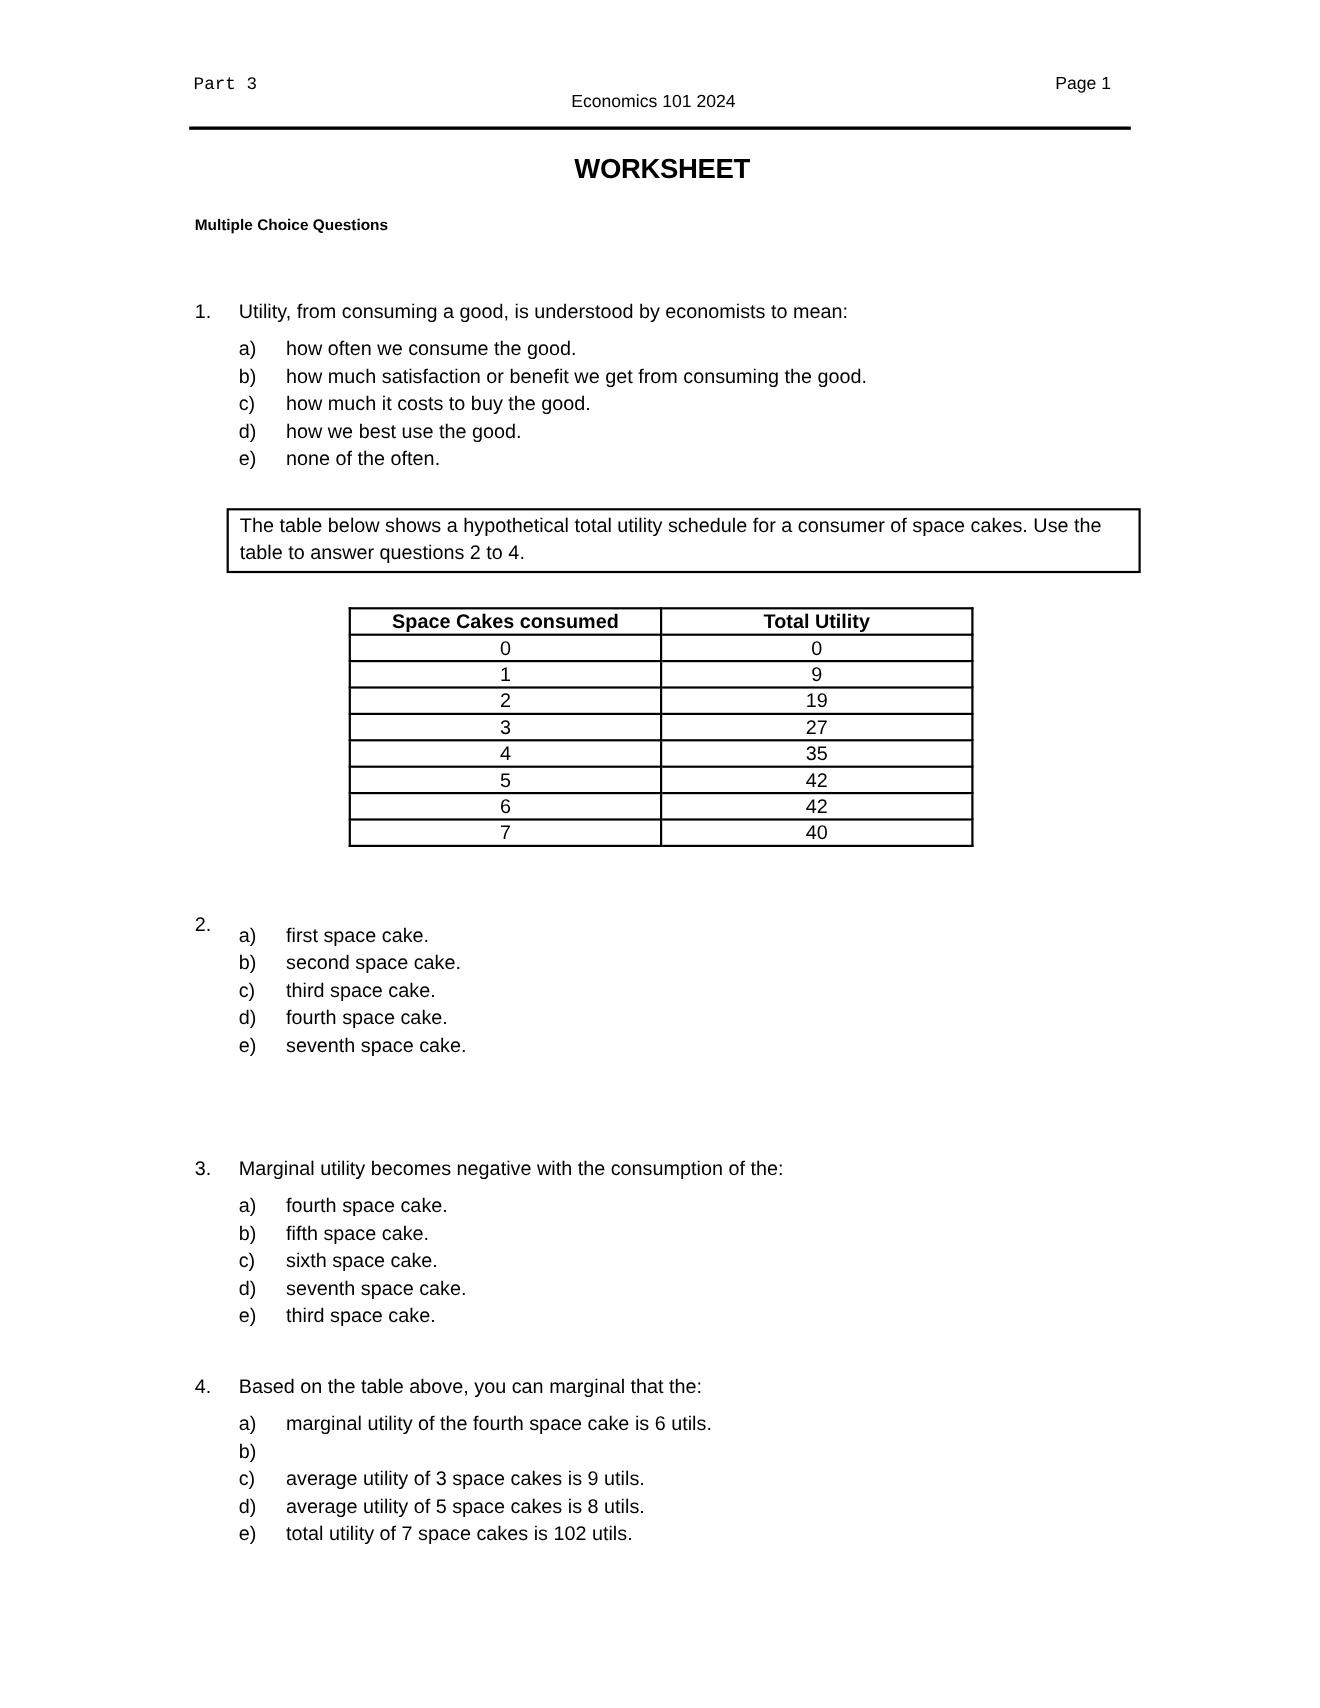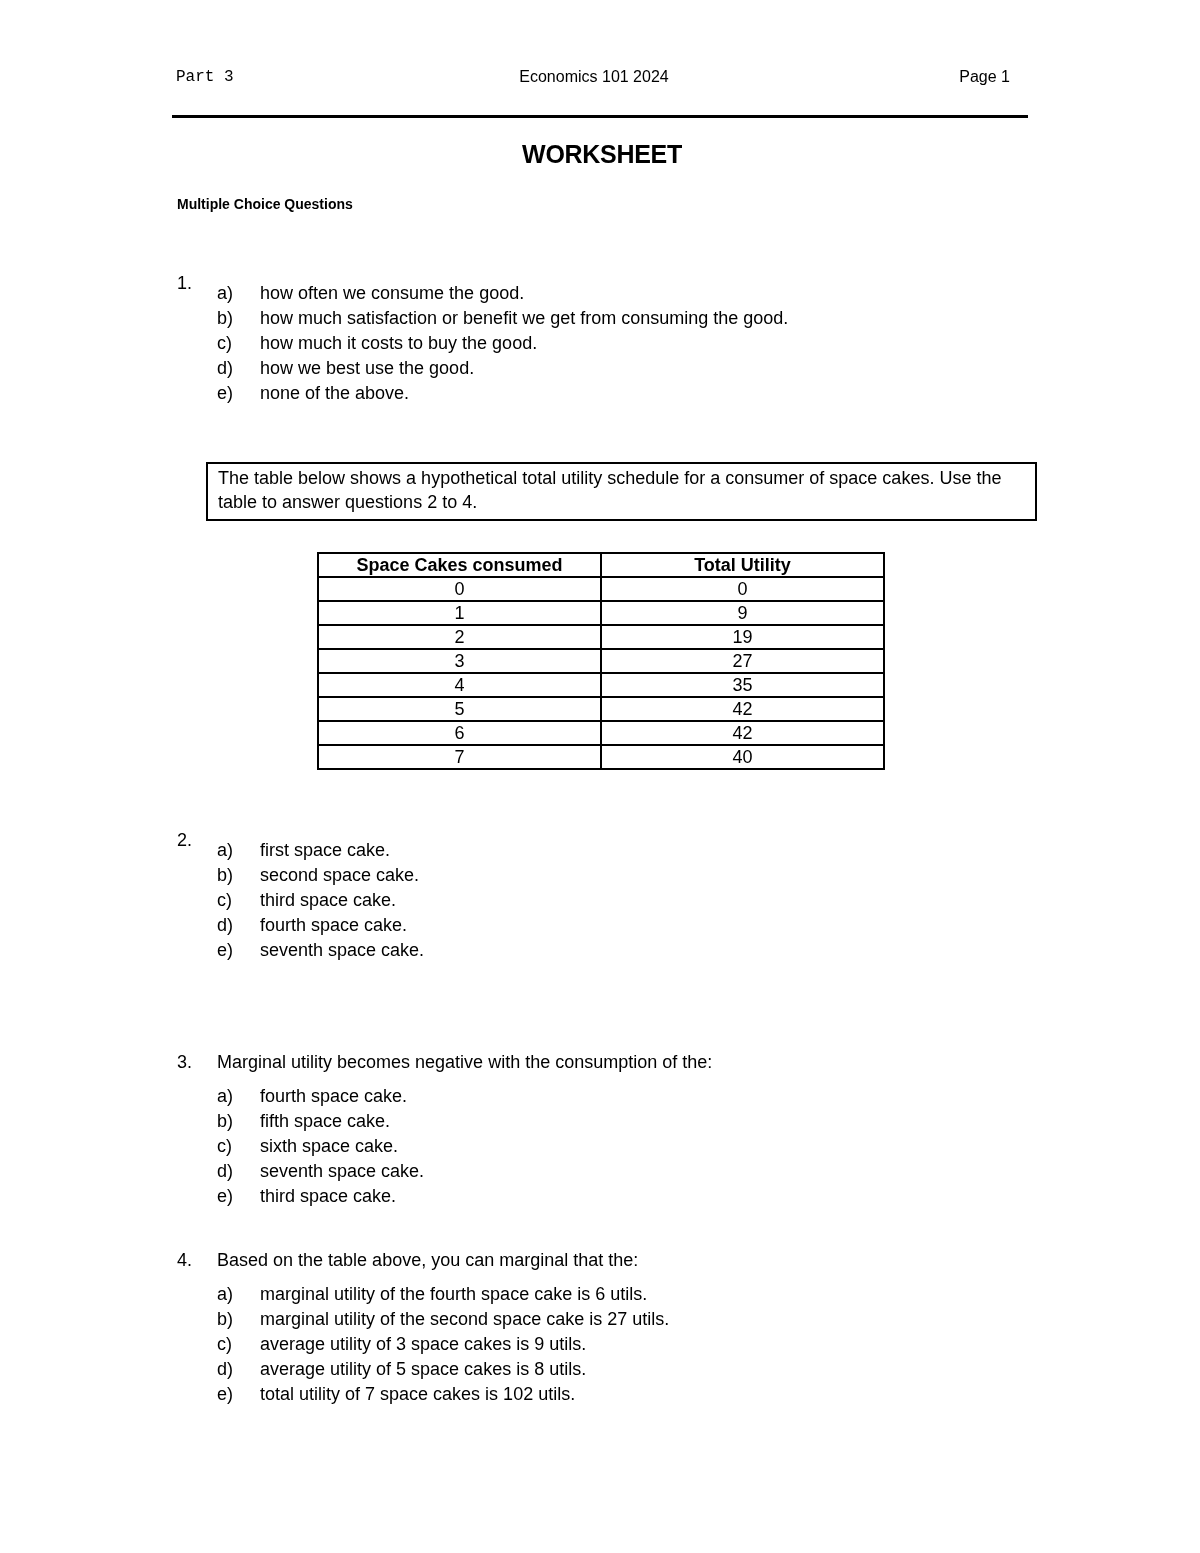--- a/index.html
+++ b/index.html
@@ -5,21 +5,21 @@
     html, body { margin: 0; padding: 0; background: #ffffff; }
     body {
       width: 1200px; height: 1553px; position: relative; overflow: hidden;
       font-family: "Liberation Sans", sans-serif; color: #000;
     }
     .page-header {
       position: absolute; left: 174px; top: 68px; width: 840px; height: 24px;
       font-size: 16px;
     }
     .hdr-left { position: absolute; left: 2px; top: 0; font-family: Liberation Mono, monospace; }
-    .hdr-center { position: absolute; left: 0; right: 0; top: 0; text-align: center; }
+    .hdr-center { position: absolute; left: 0; right: 0; top: 16px; text-align: center; }
     .hdr-right { position: absolute; right: 4px; top: 0; }
     .header-rule {
       position: absolute; left: 172px; top: 115px; width: 856px; height: 3px; background: #000;
     }
     .title {
       position: absolute; left: 174px; top: 140px; width: 856px; text-align: center;
       font-size: 25px; font-weight: bold; letter-spacing: -0.3px;
     }
     .section-heading {
       position: absolute; left: 177px; top: 196px; font-size: 14px; font-weight: bold;
@@ -56,27 +56,28 @@
   <span class="hdr-right">Page 1</span>
 </div>
 <div class="header-rule"></div>
 
 <div class="title">WORKSHEET</div>
 <div class="section-heading">Multiple Choice Questions</div>
 
 <div class="question" style="top:271px;">
   <div class="q-stem">
     <span class="q-num">1.</span>
+    <span>Utility, from consuming a good, is understood by economists to mean:</span>
   </div>
   <div class="options">
     <div class="option"><span class="opt-letter">a)</span><span>how often we consume the good.</span></div>
     <div class="option"><span class="opt-letter">b)</span><span>how much satisfaction or benefit we get from consuming the good.</span></div>
     <div class="option"><span class="opt-letter">c)</span><span>how much it costs to buy the good.</span></div>
     <div class="option"><span class="opt-letter">d)</span><span>how we best use the good.</span></div>
-    <div class="option"><span class="opt-letter">e)</span><span>none of the above.</span></div>
+    <div class="option"><span class="opt-letter">e)</span><span>none of the often.</span></div>
   </div>
 </div>
 
 <div class="note-box">The table below shows a hypothetical total utility schedule for a consumer of space cakes. Use the table to answer questions 2 to 4.</div>
 
 <table class="data-table">
   <colgroup>
       <col class="c1">
       <col>
     </colgroup>
@@ -149,18 +150,18 @@
   </div>
 </div>
 
 <div class="question" style="top:1248px;">
   <div class="q-stem">
     <span class="q-num">4.</span>
     <span>Based on the table above, you can marginal that the:</span>
   </div>
   <div class="options">
     <div class="option"><span class="opt-letter">a)</span><span>marginal utility of the fourth space cake is 6 utils.</span></div>
-    <div class="option"><span class="opt-letter">b)</span><span>marginal utility of the second space cake is 27 utils.</span></div>
+    <div class="option"><span class="opt-letter">b)</span></div>
     <div class="option"><span class="opt-letter">c)</span><span>average utility of 3 space cakes is 9 utils.</span></div>
     <div class="option"><span class="opt-letter">d)</span><span>average utility of 5 space cakes is 8 utils.</span></div>
     <div class="option"><span class="opt-letter">e)</span><span>total utility of 7 space cakes is 102 utils.</span></div>
   </div>
 </div>
 
 </body></html>

